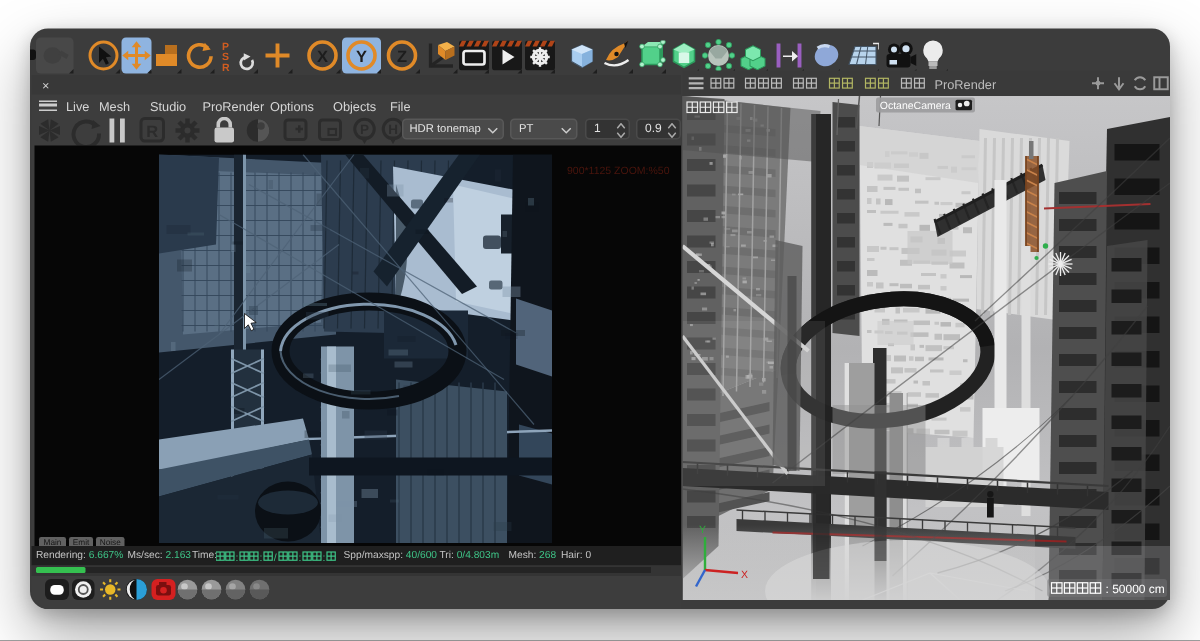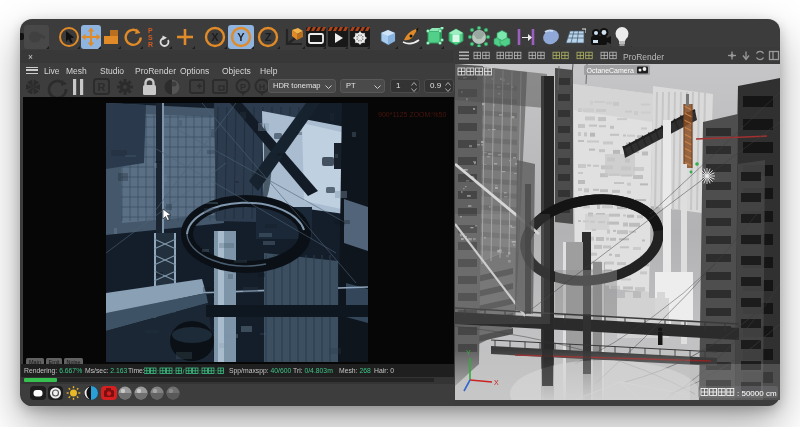--- a/index.html
+++ b/index.html
@@ -866,21 +866,21 @@
 <div class="abs" style="left:21px;top:63px;width:433px;height:15px;color:#d6d6d6;font-size:8.5px">
     <div style="position:absolute;left:5px;top:4px;width:12px;height:7px;border-top:1.8px solid #ccc;border-bottom:1.8px solid #ccc">
       <div style="margin-top:1.3px;height:1.8px;background:#ccc"></div>
     </div>
     <span style="position:absolute;left:23px;top:2.5px">Live</span>
     <span style="position:absolute;left:45px;top:2.5px">Mesh</span>
     <span style="position:absolute;left:79px;top:2.5px">Studio</span>
     <span style="position:absolute;left:114px;top:2.5px">ProRender</span>
     <span style="position:absolute;left:159px;top:2.5px">Options</span>
     <span style="position:absolute;left:201px;top:2.5px">Objects</span>
-    <span style="position:absolute;left:239px;top:2.5px">Help</span>
+    <span style="position:absolute;left:239px;top:2.5px">File</span>
     <span style="position:absolute;left:261px;top:19px">GUI</span>
   </div>
 <div class="abs" style="left:21px;top:78px;width:433px;height:19px">
     <svg width="433" height="19" style="position:absolute">
       <g transform="translate(12,9)" fill="#2c2c2c">
         <path d="M0 0 L7 -3 L7 3 z" transform="rotate(0)"></path>
         <path d="M0 0 L7 -3 L7 3 z" transform="rotate(60)"></path>
         <path d="M0 0 L7 -3 L7 3 z" transform="rotate(120)"></path>
         <path d="M0 0 L7 -3 L7 3 z" transform="rotate(180)"></path>
         <path d="M0 0 L7 -3 L7 3 z" transform="rotate(240)"></path>

